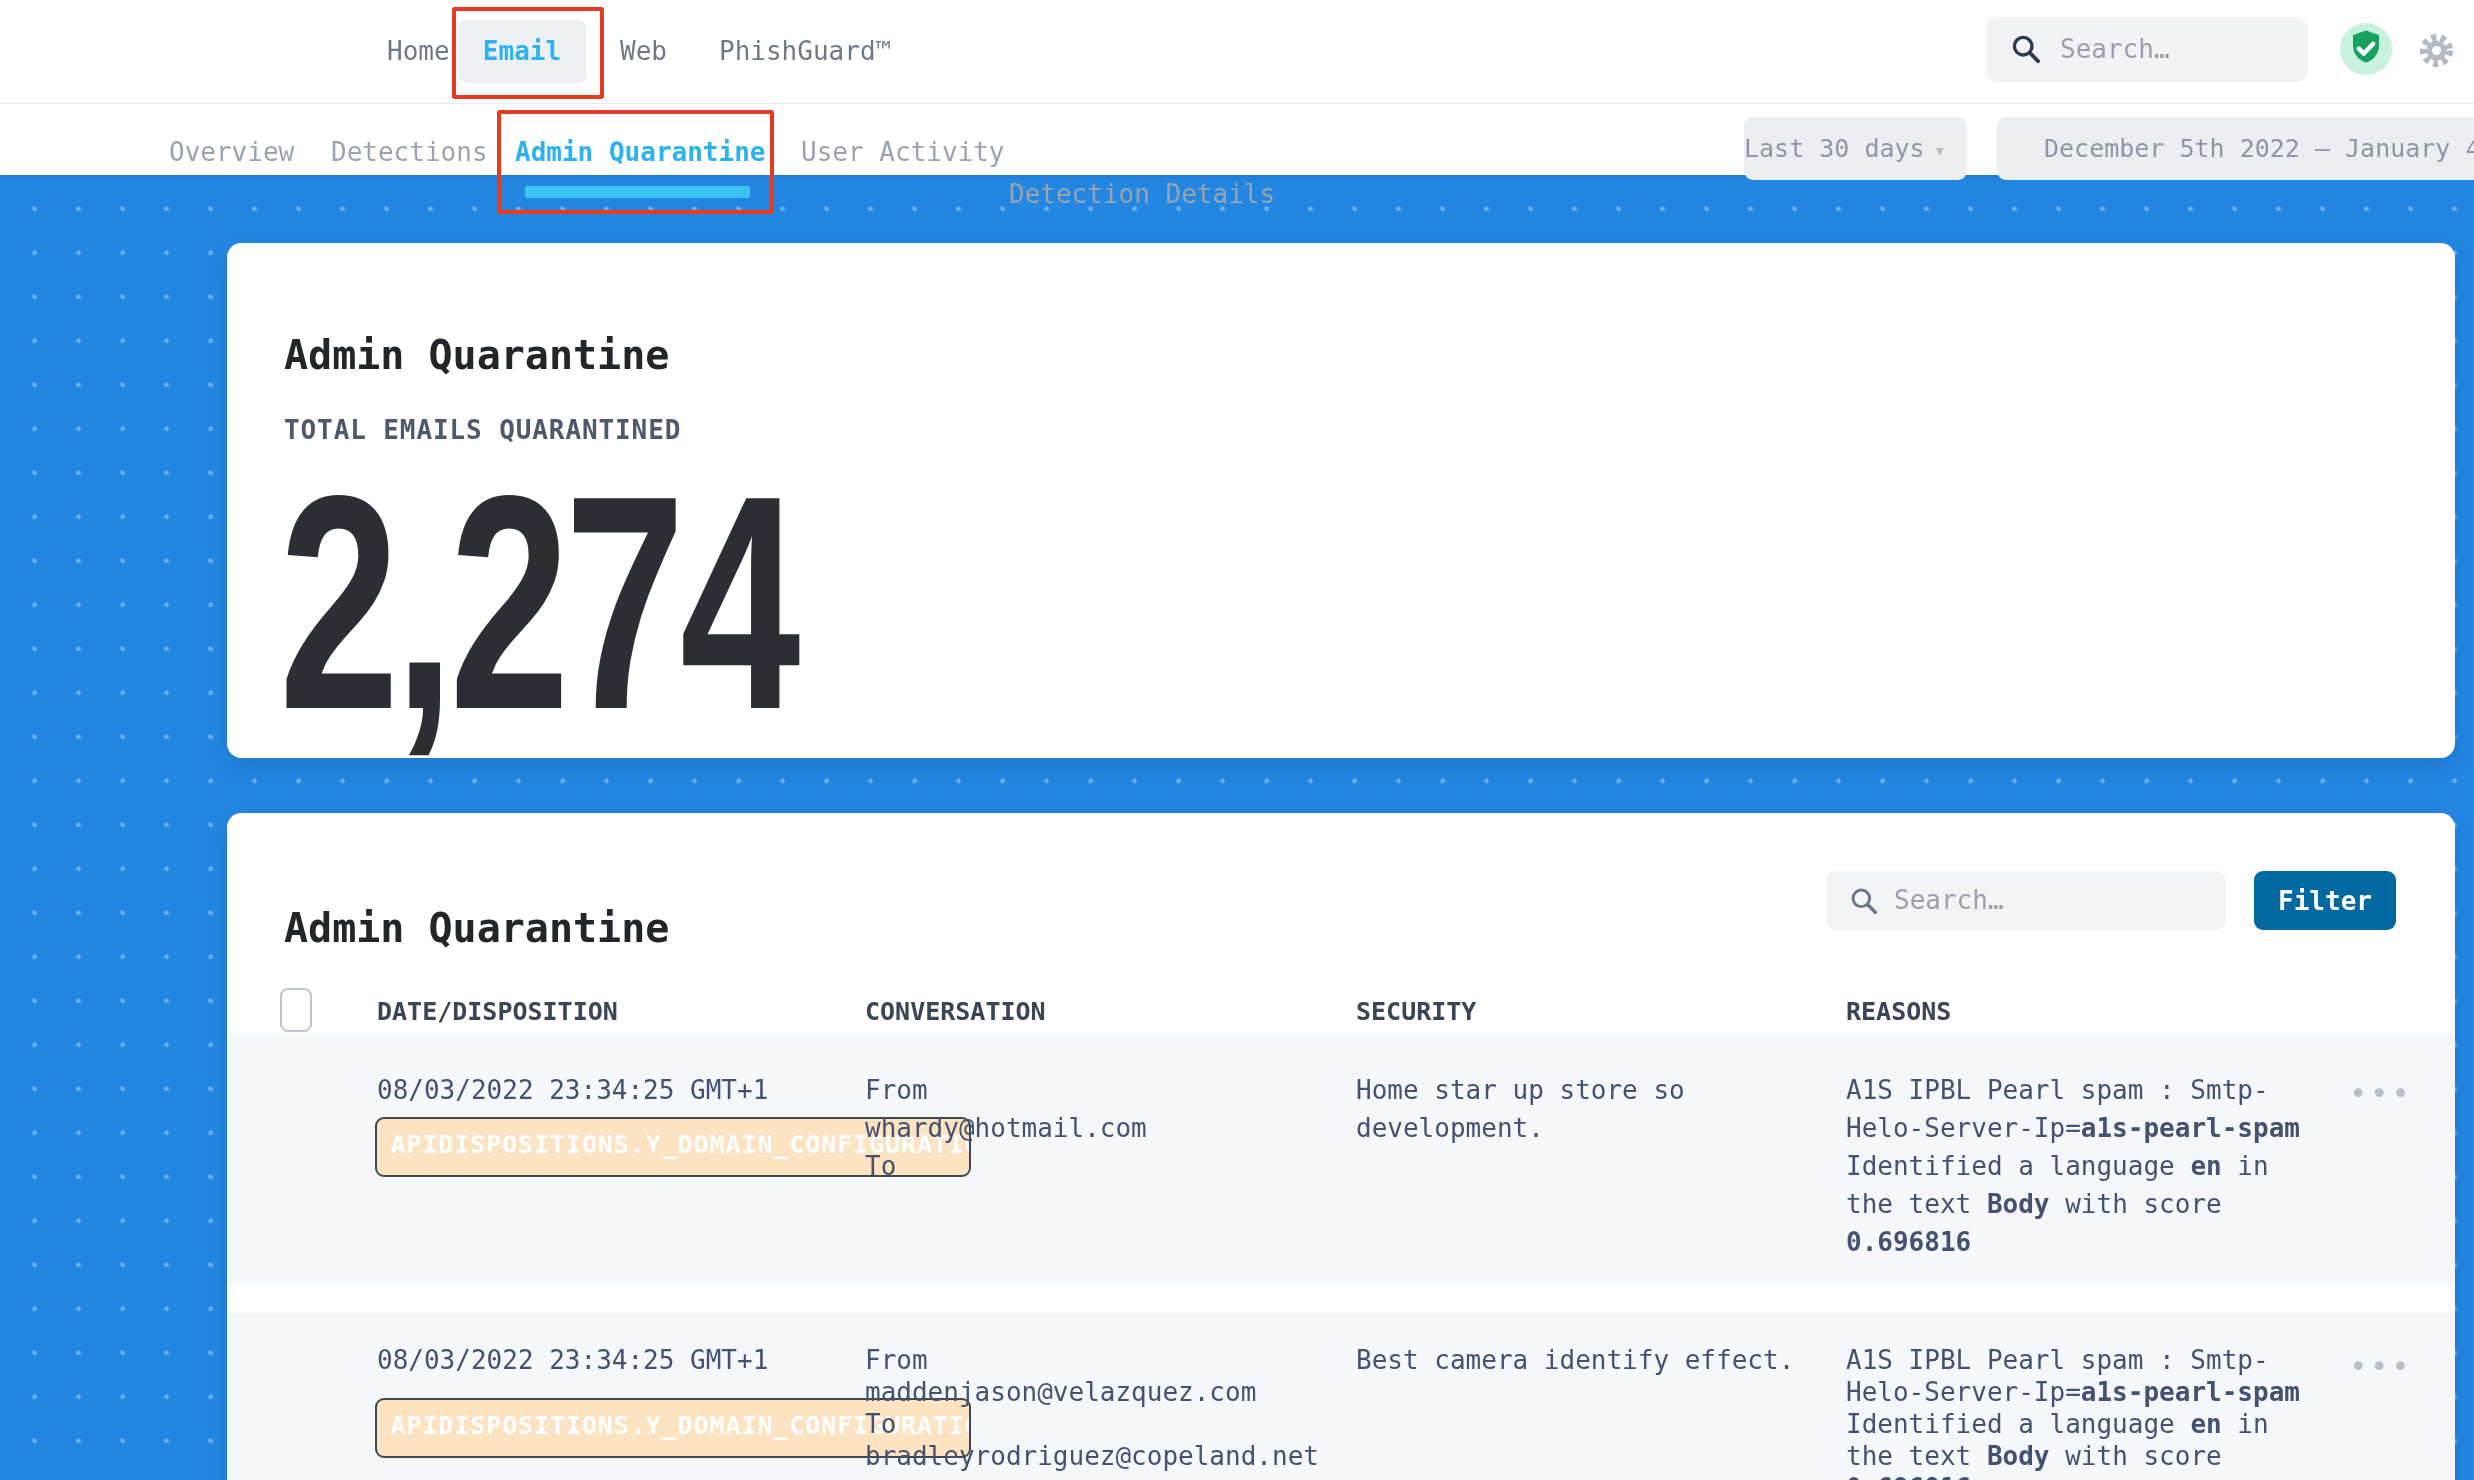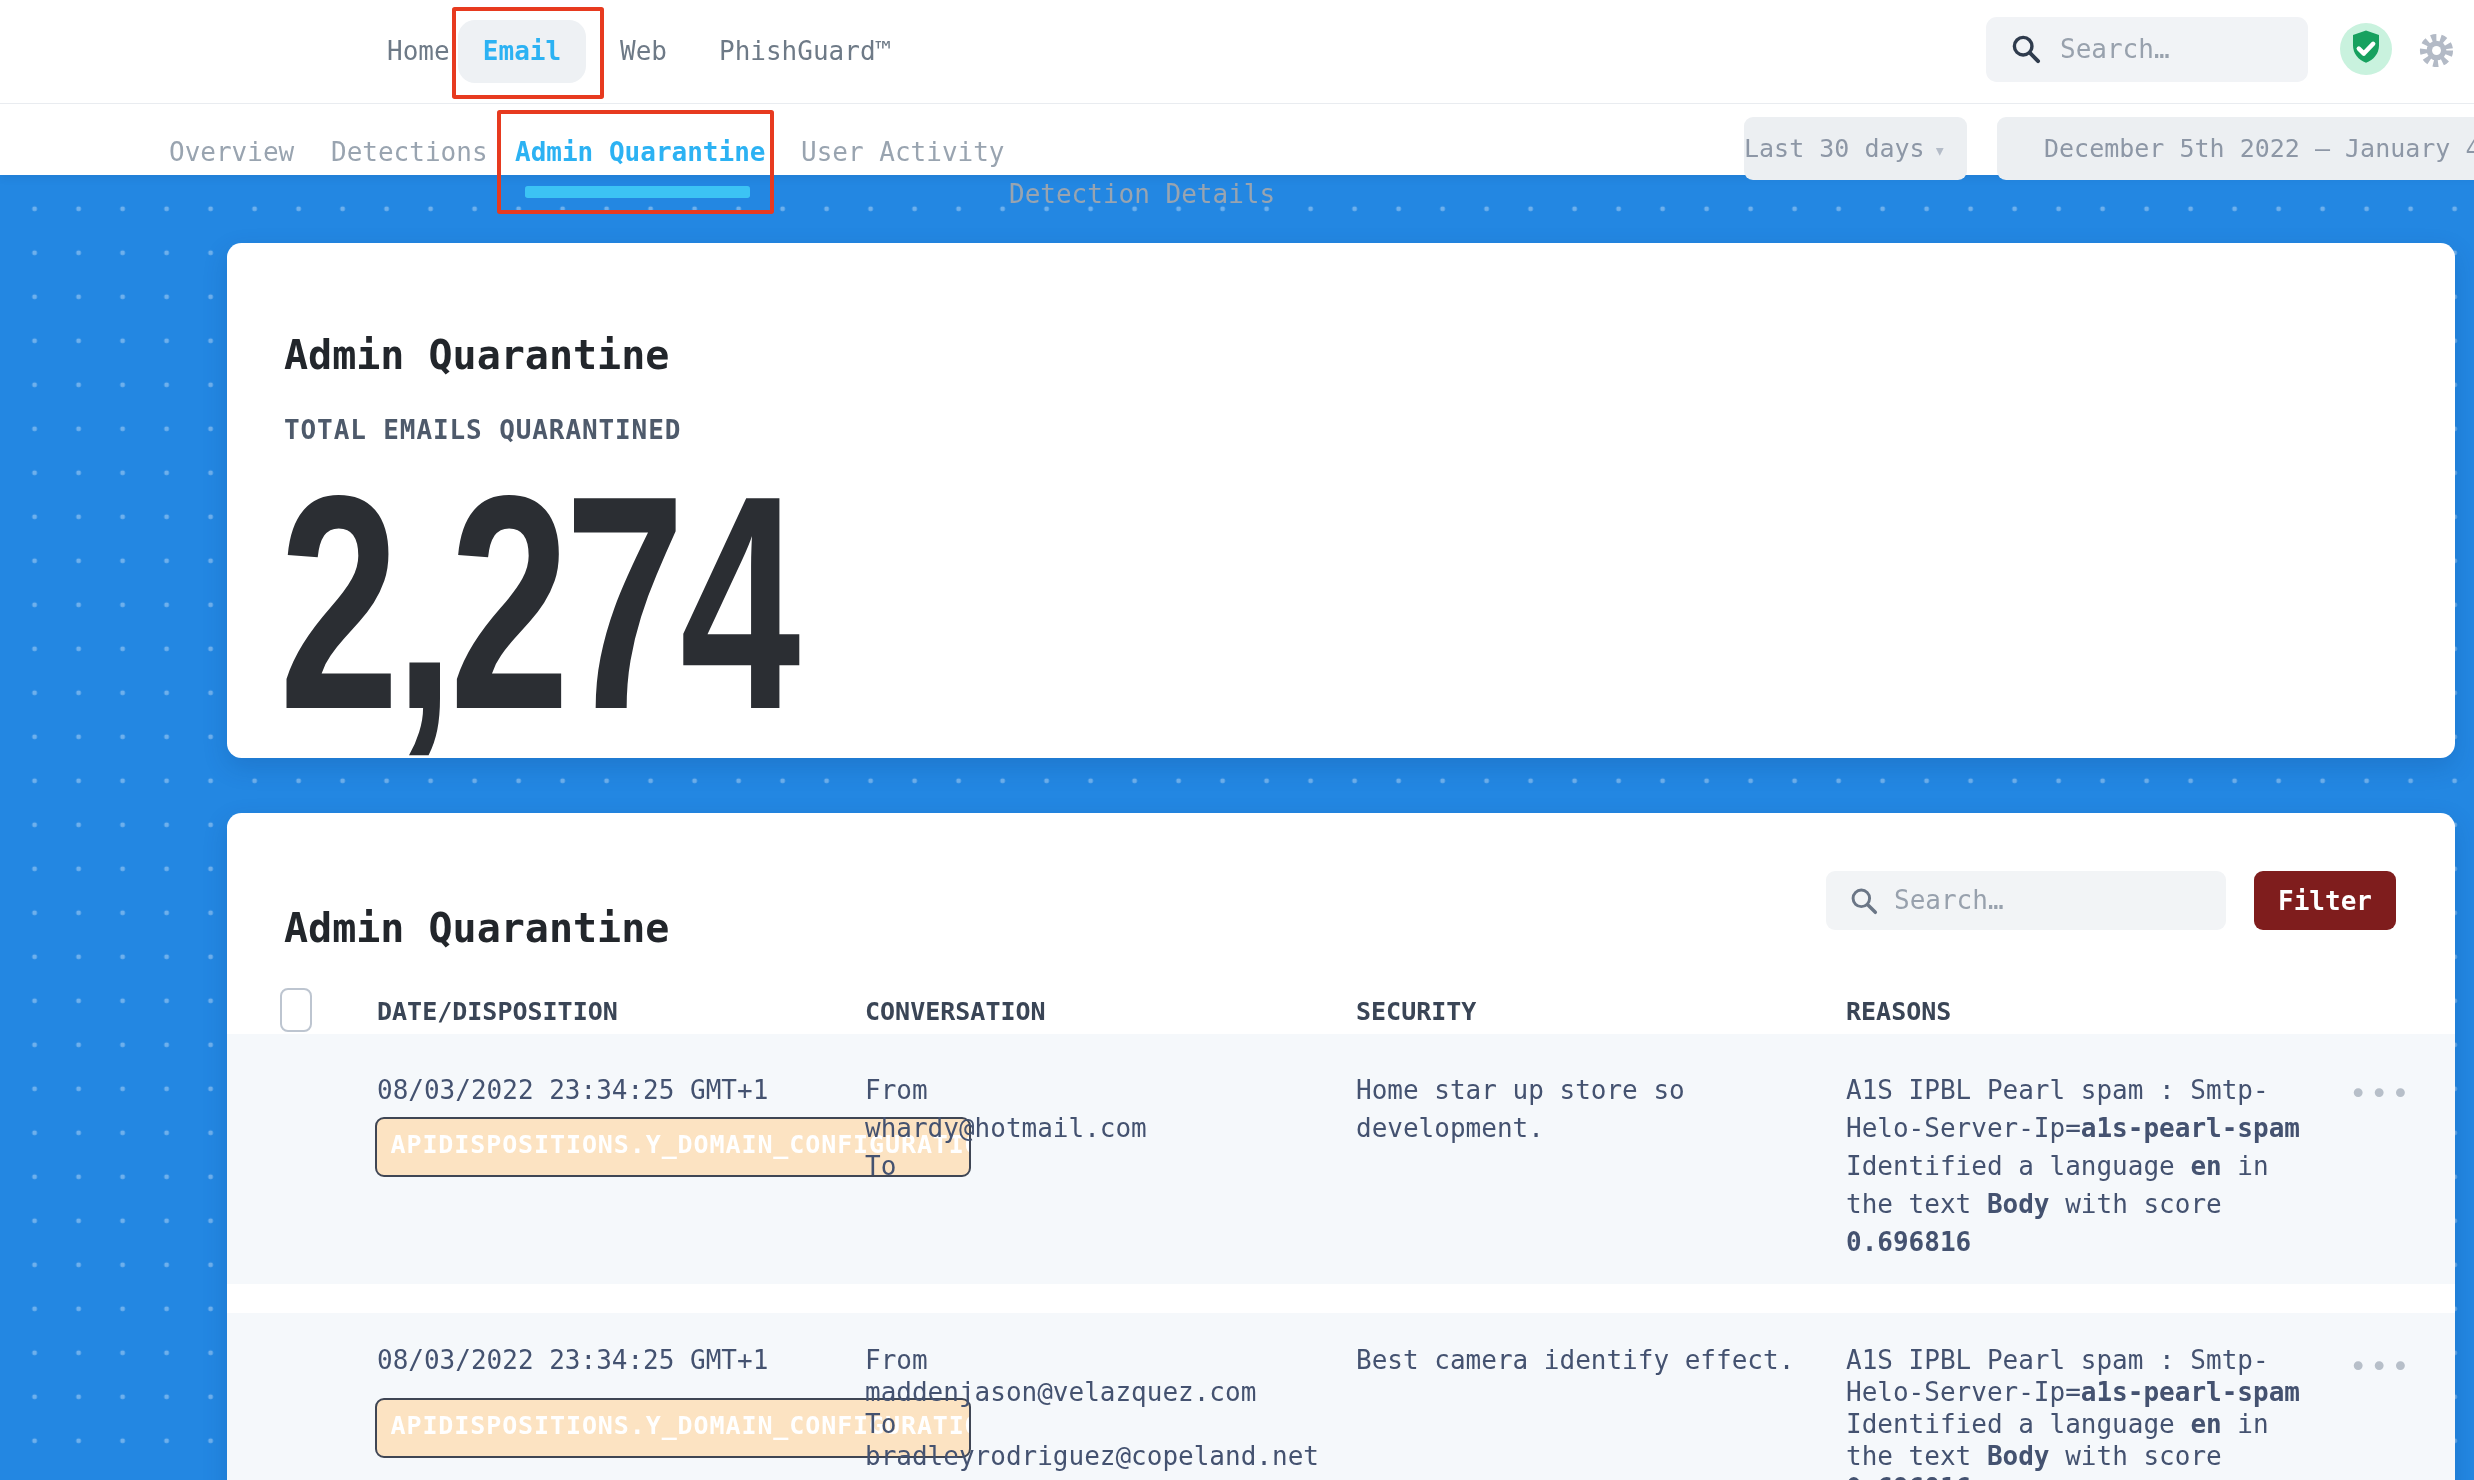--- a/index.html
+++ b/index.html
@@ -11,21 +11,21 @@
     font-family:"DejaVu Sans Mono", monospace;
   }
   
   .topbar{position:absolute;left:0;top:0;width:2475px;height:103px;background:#ffffff;border-bottom:1.8px solid #e9ecf0;z-index:30;}
   .brand{position:absolute;left:27px;top:5.4px;width:377px;height:93px;}
   .brand svg.cloud{position:absolute;left:0;top:1.8px;}
   .brand-line1{position:absolute;left:117px;top:23.4px;font-family:"Liberation Sans",sans-serif;font-weight:800;font-size:28px;letter-spacing:1.8px;color:#35393e;white-space:nowrap;}
   .brand-mark{font-size:12.6px;vertical-align:top;}
   .brand-line2{position:absolute;left:117px;top:56px;font-family:"Liberation Sans",sans-serif;font-weight:700;font-size:23.4px;letter-spacing:1.8px;color:#3c4045;white-space:nowrap;}
   .nav-item{position:absolute;top:20px;height:63px;line-height:63px;font-size:26px;color:#6e7a87;white-space:nowrap;cursor:pointer;}
-  .nav-item.active{background:#eef1f4;width:128px;border-radius:17px;text-align:center;color:#2cb2f3;font-weight:700;}
+  .nav-item.active{background:#eef1f4;width:128px;border-radius:8px;text-align:center;color:#2cb2f3;font-weight:700;}
   .annotation{position:absolute;border:4.5px solid #e73a1f;border-radius:2.7px;z-index:60;pointer-events:none;}
   .ann-email{left:452px;top:7.2px;width:144px;height:84px;}
   .top-search{position:absolute;left:1986px;top:17px;width:322px;height:65px;background:#f1f3f6;border-radius:10.8px;}
   .top-search .mag{position:absolute;left:22.5px;top:15.3px;color:#2f3b4d;}
   .top-search .ph{position:absolute;left:74px;top:0;height:65px;line-height:65px;font-size:26px;color:#98a1ad;}
   .shield{position:absolute;left:2340px;top:23.4px;width:52px;height:52px;border-radius:50%;background:#c9f2de;}
   .gearwrap{position:absolute;left:2415px;top:29px;width:43px;height:43px;cursor:pointer;}
   
   .subnav{position:absolute;left:0;top:103px;width:2475px;height:72px;background:#ffffff;box-shadow:0 2.7px 7.2px rgba(30,60,100,.10);z-index:20;}
   .tab{position:absolute;top:30px;height:38px;line-height:38px;font-size:26px;color:#99a4b0;white-space:nowrap;cursor:pointer;}
@@ -42,21 +42,21 @@
   .card2{top:813px;height:719px;}
   .card-title{position:absolute;left:57px;font-size:40px;font-weight:700;color:#22262b;white-space:nowrap;}
   .card1 .card-title{top:56px;}
   .metric-label{position:absolute;left:57px;top:172px;font-size:26px;font-weight:700;letter-spacing:0.9px;color:#4e5a6b;white-space:nowrap;}
   .metric-value{position:absolute;left:52px;top:207px;height:305px;line-height:305px;font-family:"Liberation Sans",sans-serif;font-weight:700;font-size:305px;letter-spacing:-7.2px;color:#2b2e33;transform:scaleX(.71);transform-origin:left center;white-space:nowrap;}
   
   .card2 .card-title{top:59px;}
   .tbl-search{position:absolute;left:1599px;top:58px;width:400px;height:59px;background:#f2f4f6;border-radius:9px;}
   .tbl-search .mag{position:absolute;left:21.6px;top:13.5px;color:#6b7686;}
   .tbl-search .ph{position:absolute;left:68px;top:0;height:59px;line-height:59px;font-size:26px;color:#98a1ad;}
-  .filter-btn{position:absolute;left:2027px;top:58px;width:142px;height:59px;line-height:59px;background:#7f1d1d;border:none;border-radius:9px;color:#ffffff;font-family:"DejaVu Sans Mono",monospace;font-size:26px;font-weight:700;text-align:center;cursor:pointer;}
+  .filter-btn{position:absolute;left:2027px;top:58px;width:142px;height:59px;line-height:59px;background:#0369a1;border:none;border-radius:9px;color:#ffffff;font-family:"DejaVu Sans Mono",monospace;font-size:26px;font-weight:700;text-align:center;cursor:pointer;}
   
   .checkbox{position:absolute;width:28px;height:40px;background:#fff;border:2.7px solid #bdc5d0;border-radius:8px;cursor:pointer;}
   .hdr-cb{left:53px;top:175px;}
   .col-hdr{position:absolute;top:184px;font-size:25px;font-weight:700;color:#3a4556;white-space:nowrap;}
   .rowbg{position:absolute;left:0;width:2228px;background:#f5f8fb;z-index:1;}
   .cell{position:absolute;z-index:3;font-size:26px;color:#445270;white-space:nowrap;}
   .cell div{height:var(--lh);line-height:var(--lh);}
   .badge{position:absolute;width:592px;height:56px;background:#fce3c2;border:2.7px solid #3f4654;border-radius:9px;overflow:hidden;z-index:2;}
   .badge span{display:block;padding-left:13.5px;line-height:52px;font-size:25px;font-weight:700;letter-spacing:0.9px;color:#ffffff;white-space:nowrap;}
   .more-dots{position:absolute;z-index:3;font-size:30.5px;letter-spacing:2.7px;color:#b7bfc9;cursor:pointer;line-height:27px;}

